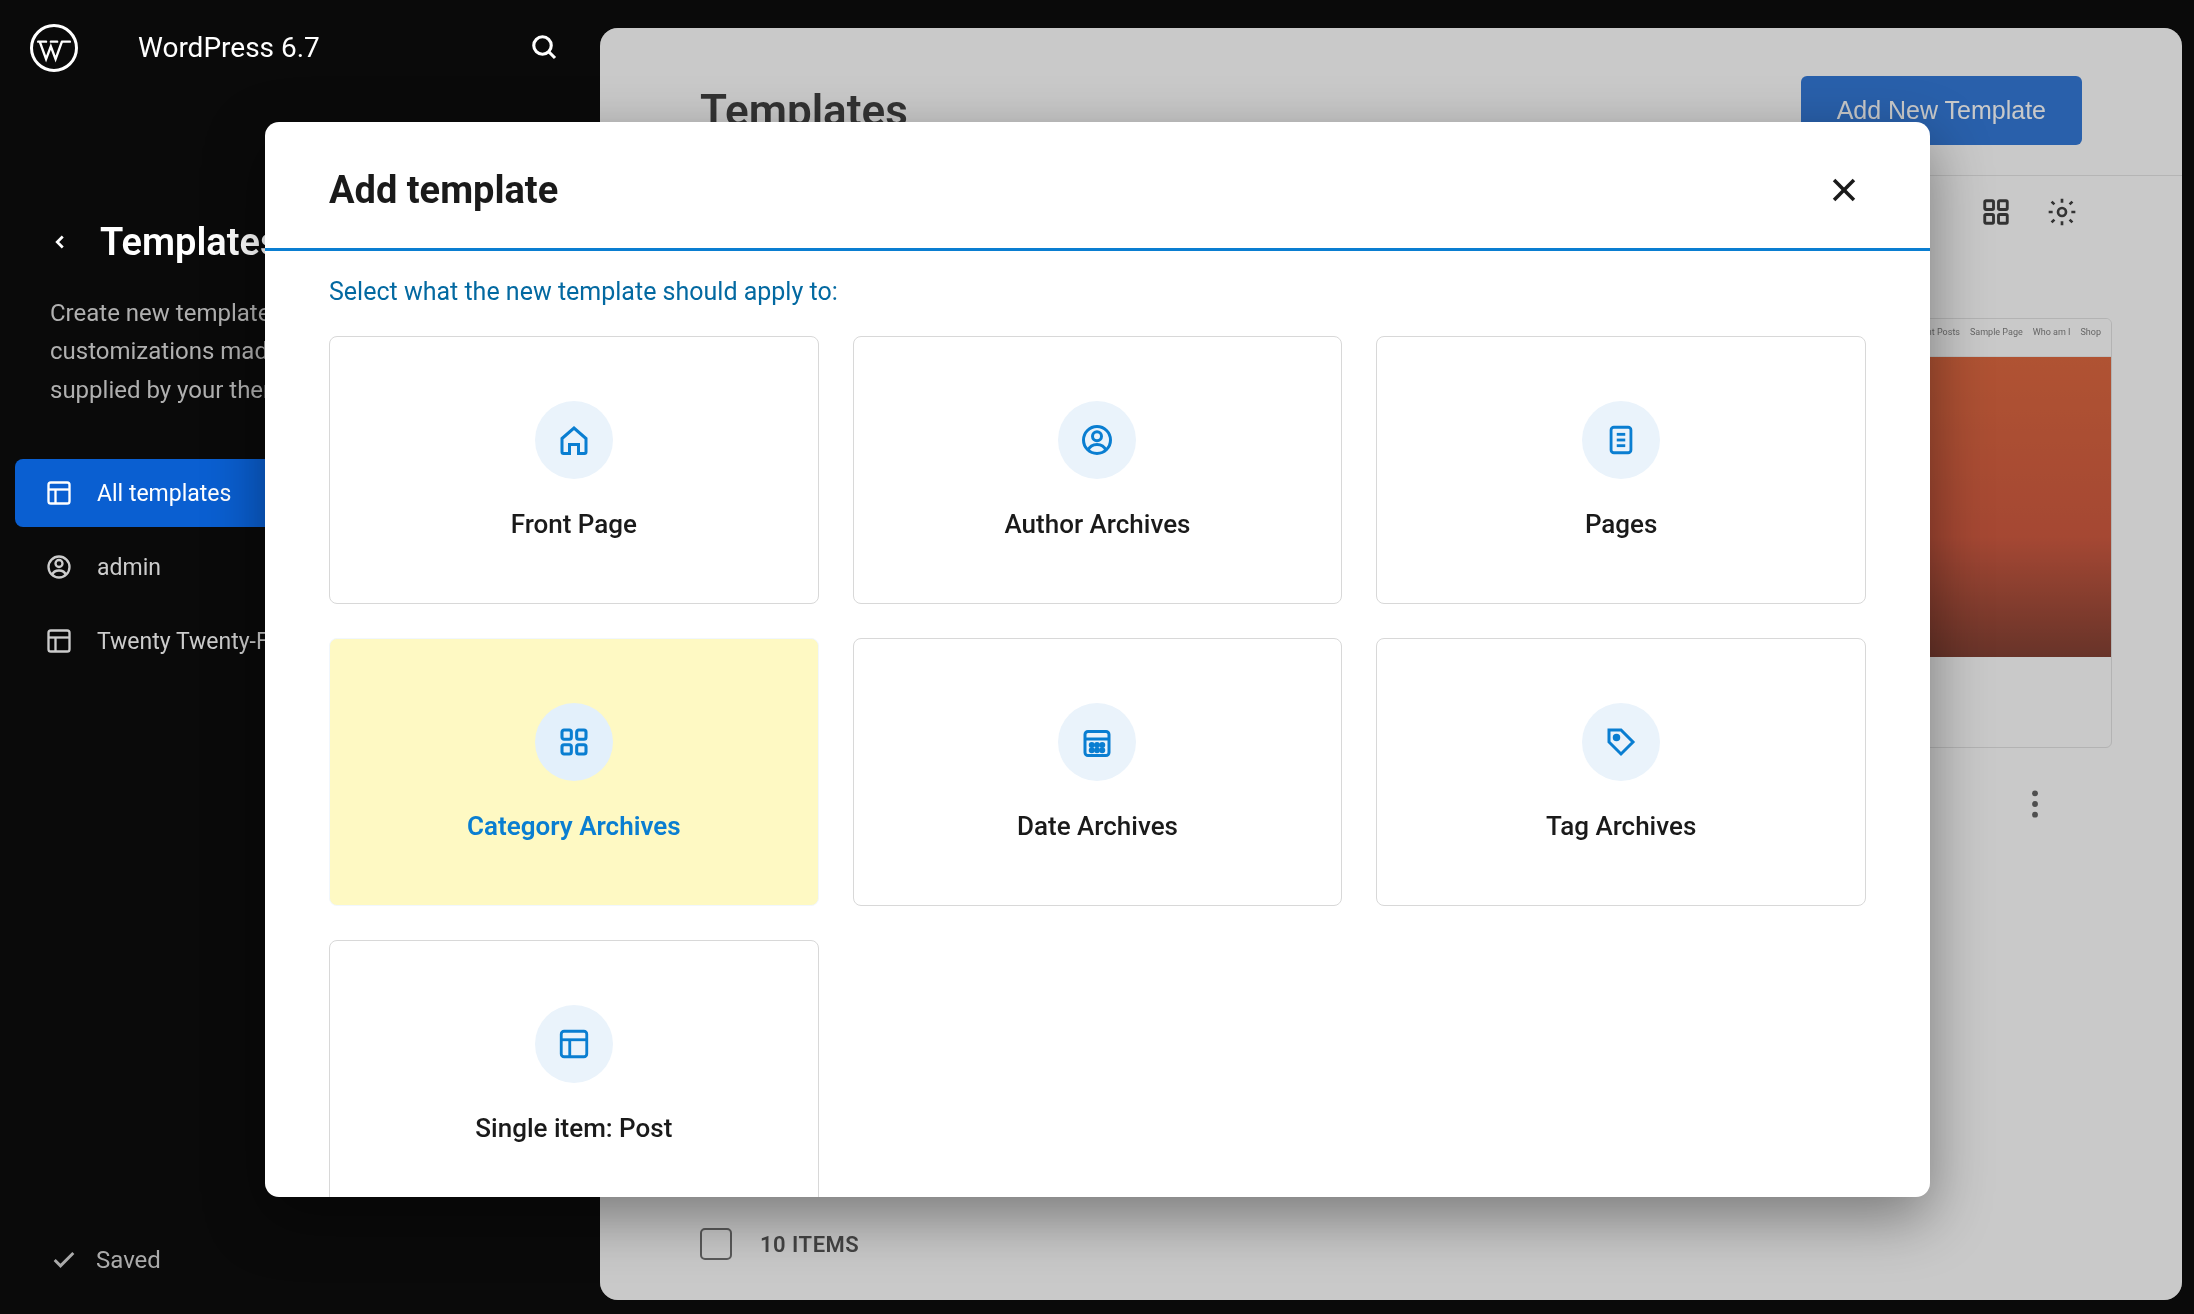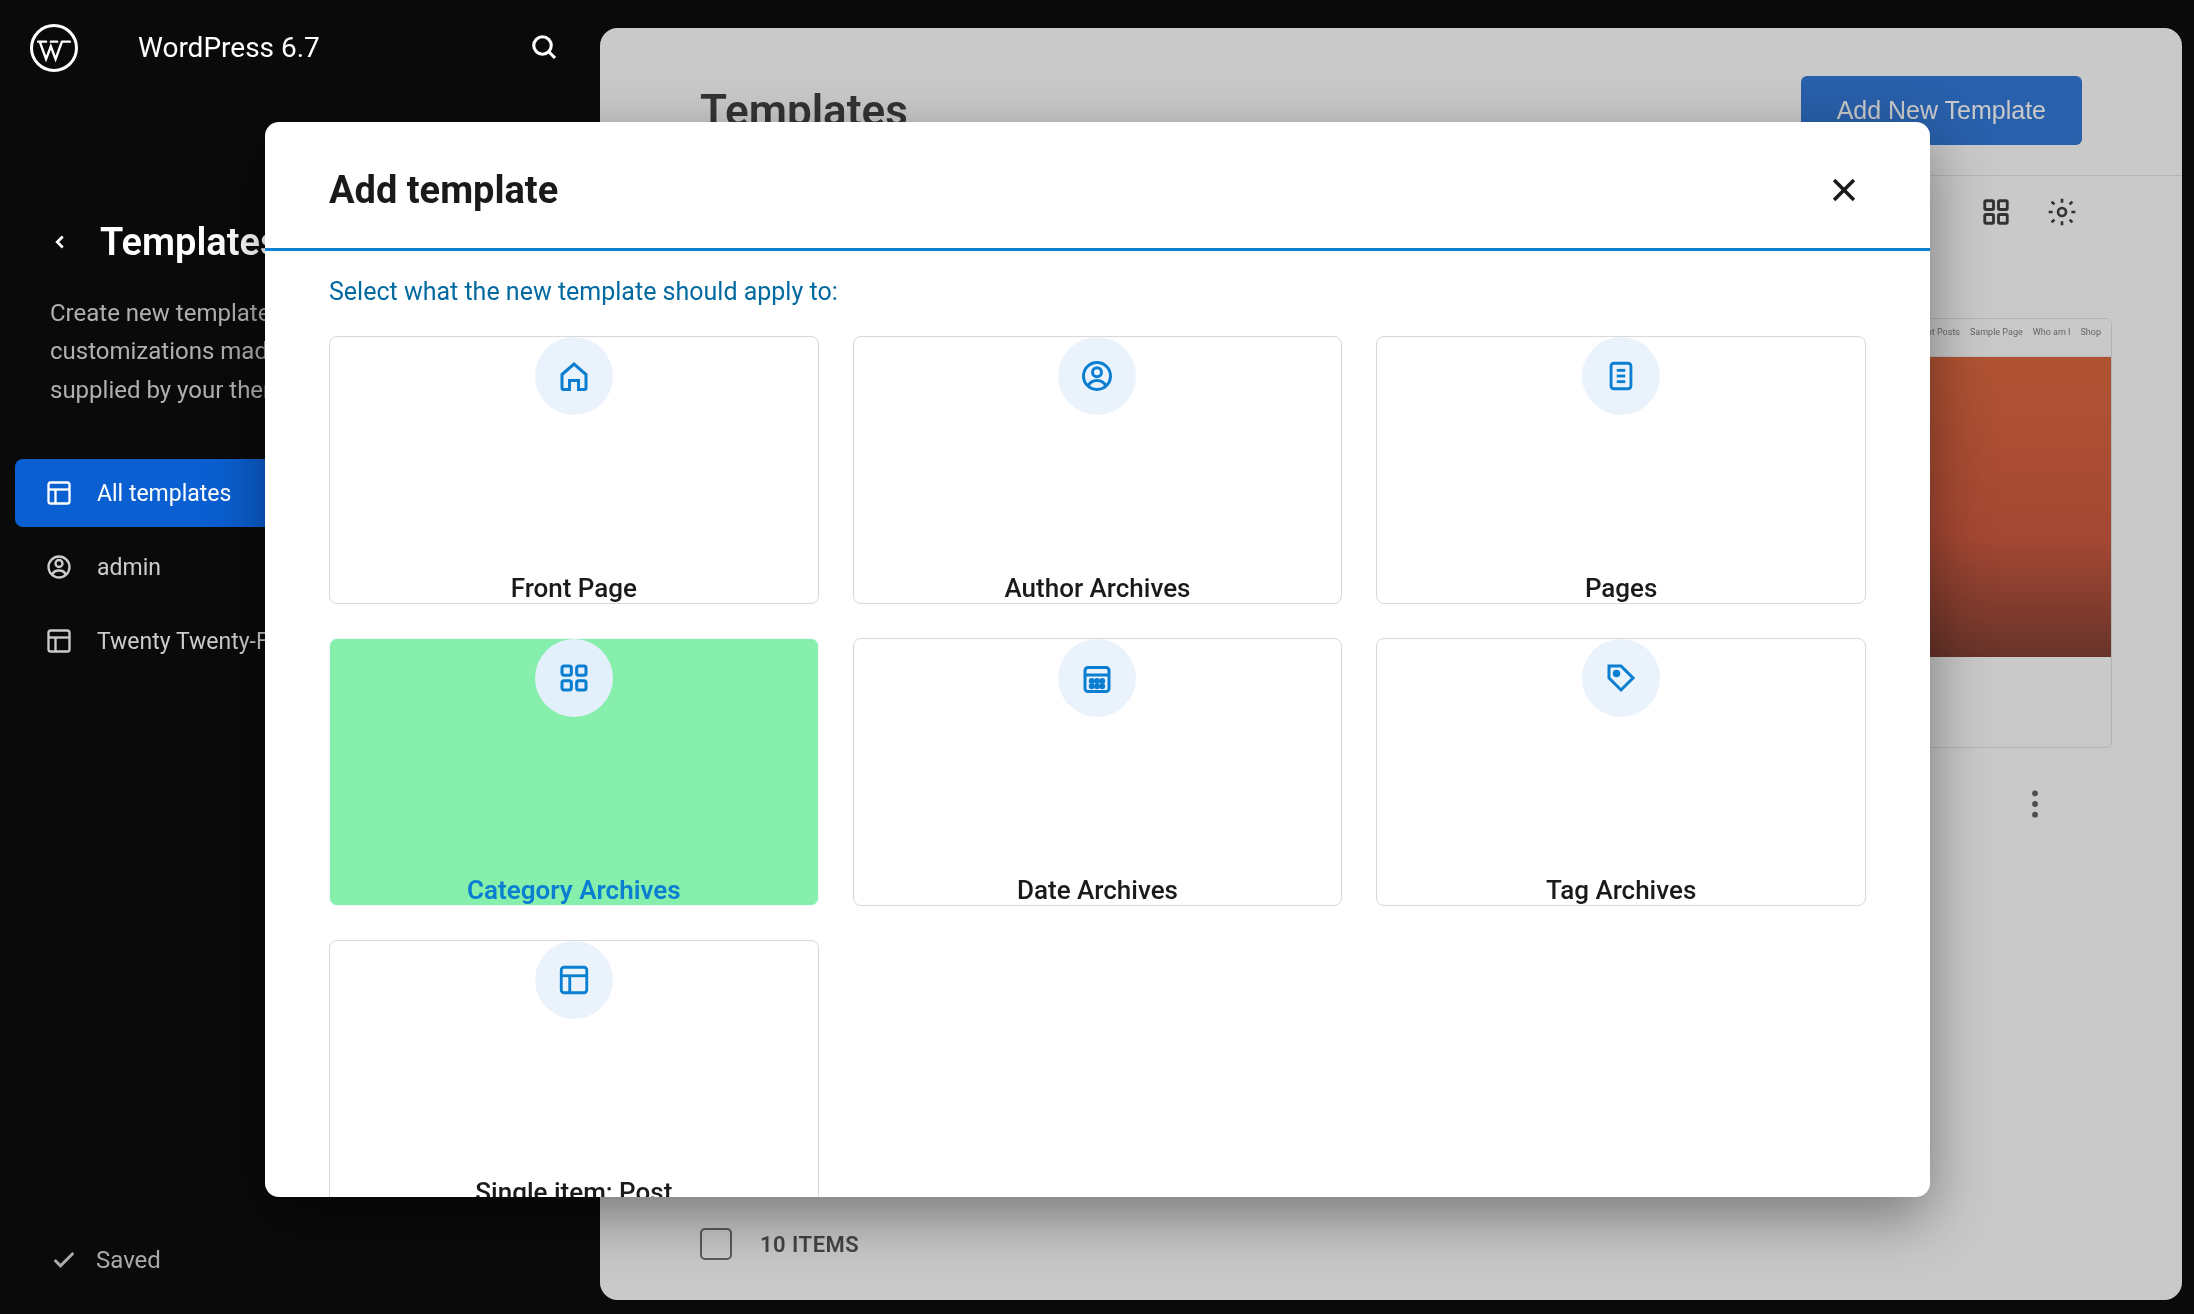--- a/index.html
+++ b/index.html
@@ -281,27 +281,27 @@
   grid-template-columns: repeat(3, 1fr);
   gap: 34px;
 }
 .template-card {
   border: 1.5px solid #d8d8d8;
   border-radius: 8px;
   height: 268px;
   display: flex;
   flex-direction: column;
   align-items: center;
-  justify-content: space-between;
+  justify-content: center;
   gap: 30px;
   cursor: pointer;
   background: #fff;
 }
 .template-card.selected {
-  background: #86efac;
+  background: #fef9c3;
   border-color: #f1f7fd;
 }
 .template-card.selected .tc-label {
   color: #0a7ed1;
   font-weight: 600;
 }
 .tc-icon-wrap {
   width: 78px; height: 78px;
   border-radius: 50%;
   background: #eaf3fb;

